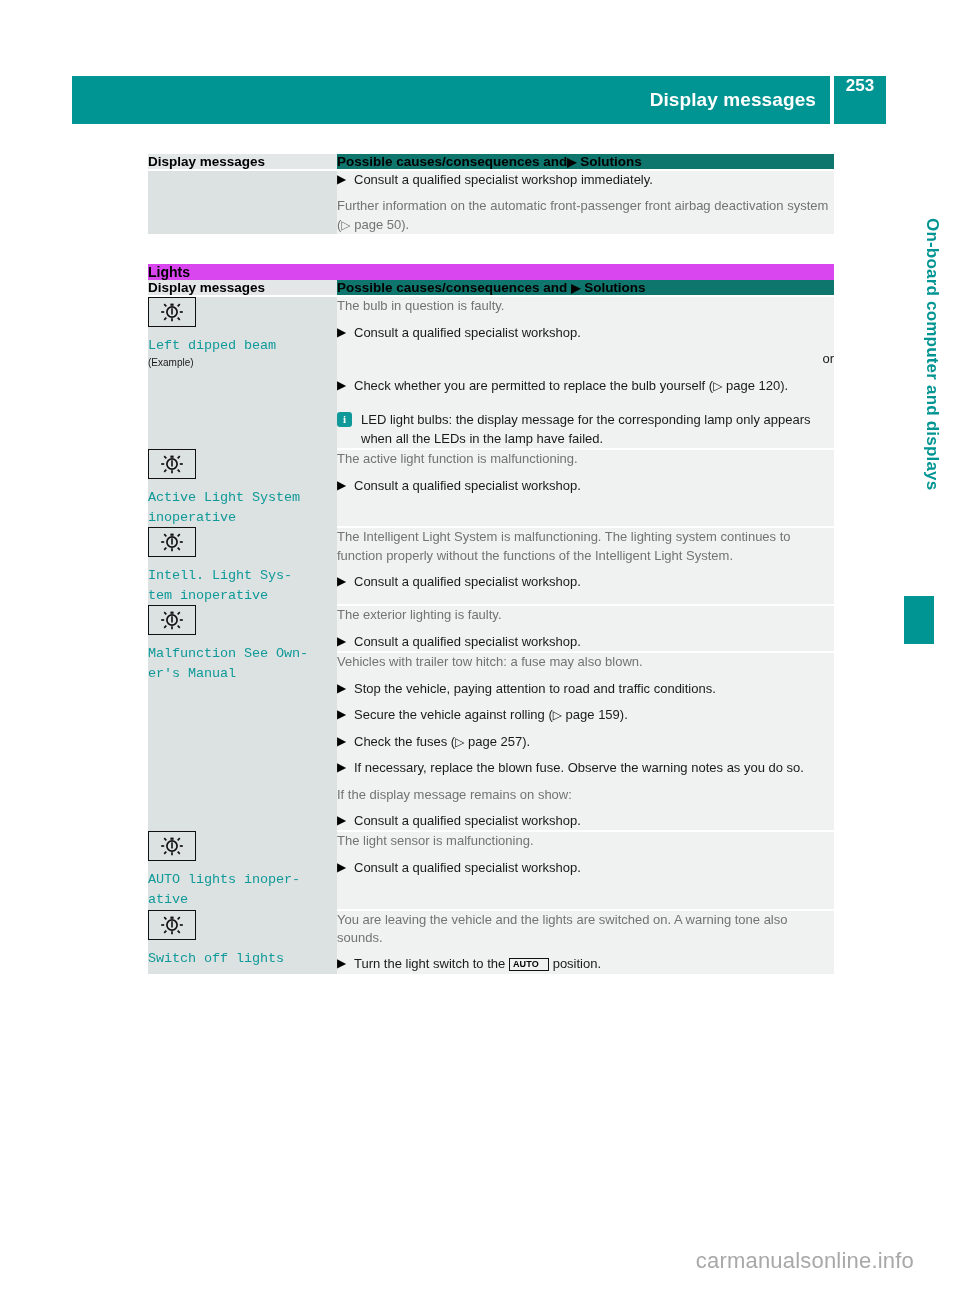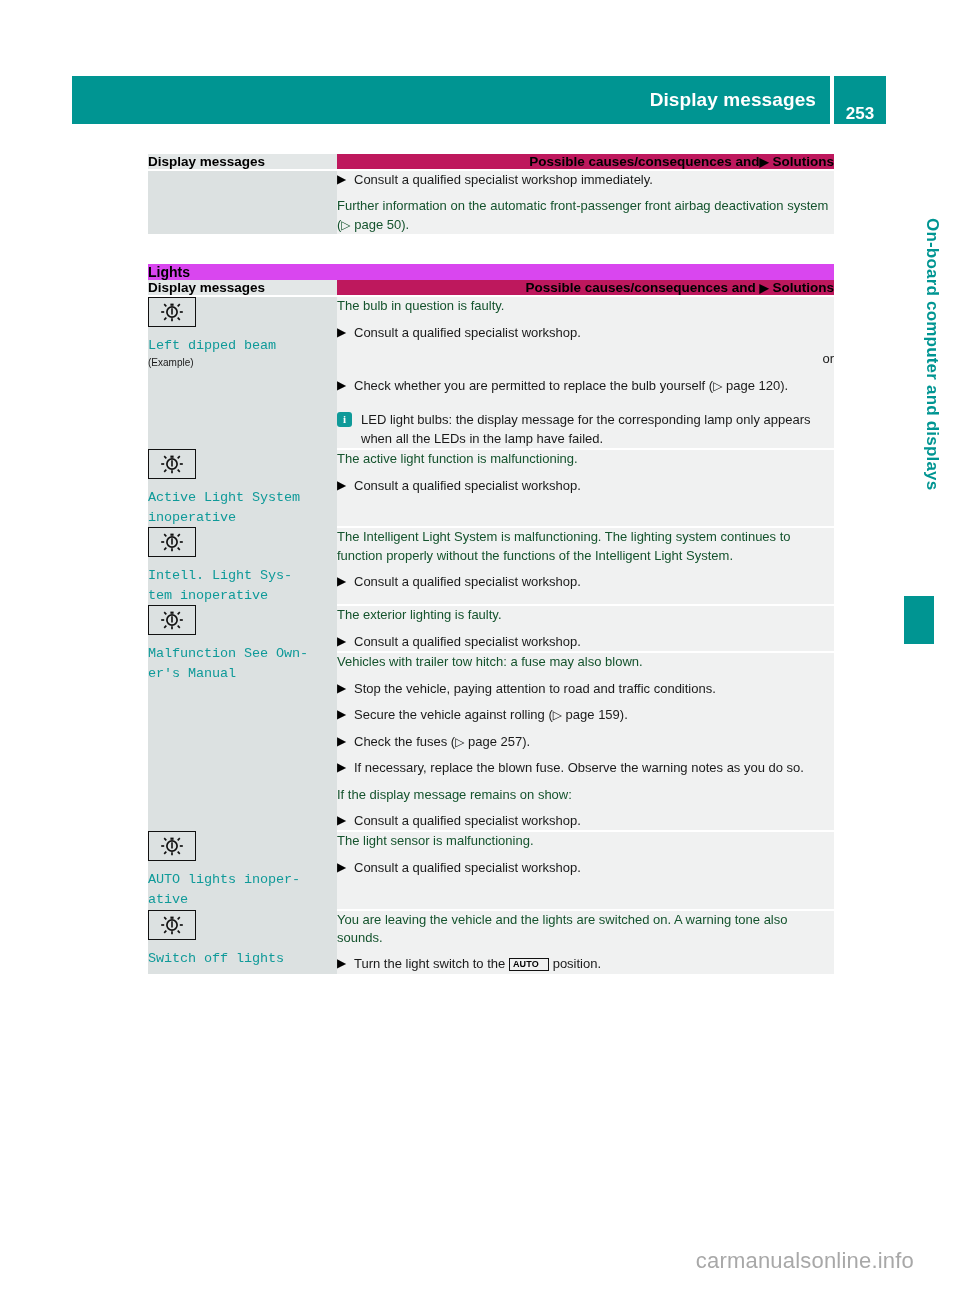--- a/index.html
+++ b/index.html
@@ -35,21 +35,21 @@
     color: #ffffff;
     font-size: 19px;
     font-weight: bold;
     letter-spacing: .1px;
   }
   .header-gap { width: 4px; background: #ffffff; }
   .header-page-block {
     width: 52px;
     background: #009592;
     display: flex;
-    align-items: flex-end;
+    align-items: flex-start;
     justify-content: center;
   }
   .header-page-num {
     color: #ffffff;
     font-size: 17px;
     font-weight: bold;
   }
 
   
   .side-tab-text {
@@ -95,21 +95,21 @@
   }
 
   .hdr-left, .hdr-right {
     background: #e3e7e7;
     font-size: 13.5px;
     font-weight: bold;
     color: #000;
     padding: 9px 10px 9px 9px;
     border-bottom: 2px solid #ffffff;
   }
-  .hdr-right { background: #be185d; padding-left: 12px; text-align: right; }
+  .hdr-right { background: #0f766e; padding-left: 12px; }
 
   .cell-left {
     background: #dce1e1;
     padding: 11px 10px 12px 9px;
   }
   .cell-right {
     background: #f0f1f1;
     padding: 11px 12px 12px 12px;
     border-bottom: 2px solid #ffffff;
   }
@@ -121,21 +121,21 @@
     font-size: 14px;
     font-weight: bold;
     color: #000;
     padding: 8px 10px 8px 9px;
   }
   .spacer-gap { height: 30px; }
 
   
   .p {
     font-size: 13px;
-    color: #14532d;
+    color: #737373;
     line-height: 1.42;
     margin-bottom: 8px;
   }
   .p:last-child { margin-bottom: 0; }
 
   .step {
     font-size: 13px;
     color: #1a1a1a;
     line-height: 1.42;
     margin-bottom: 8px;

